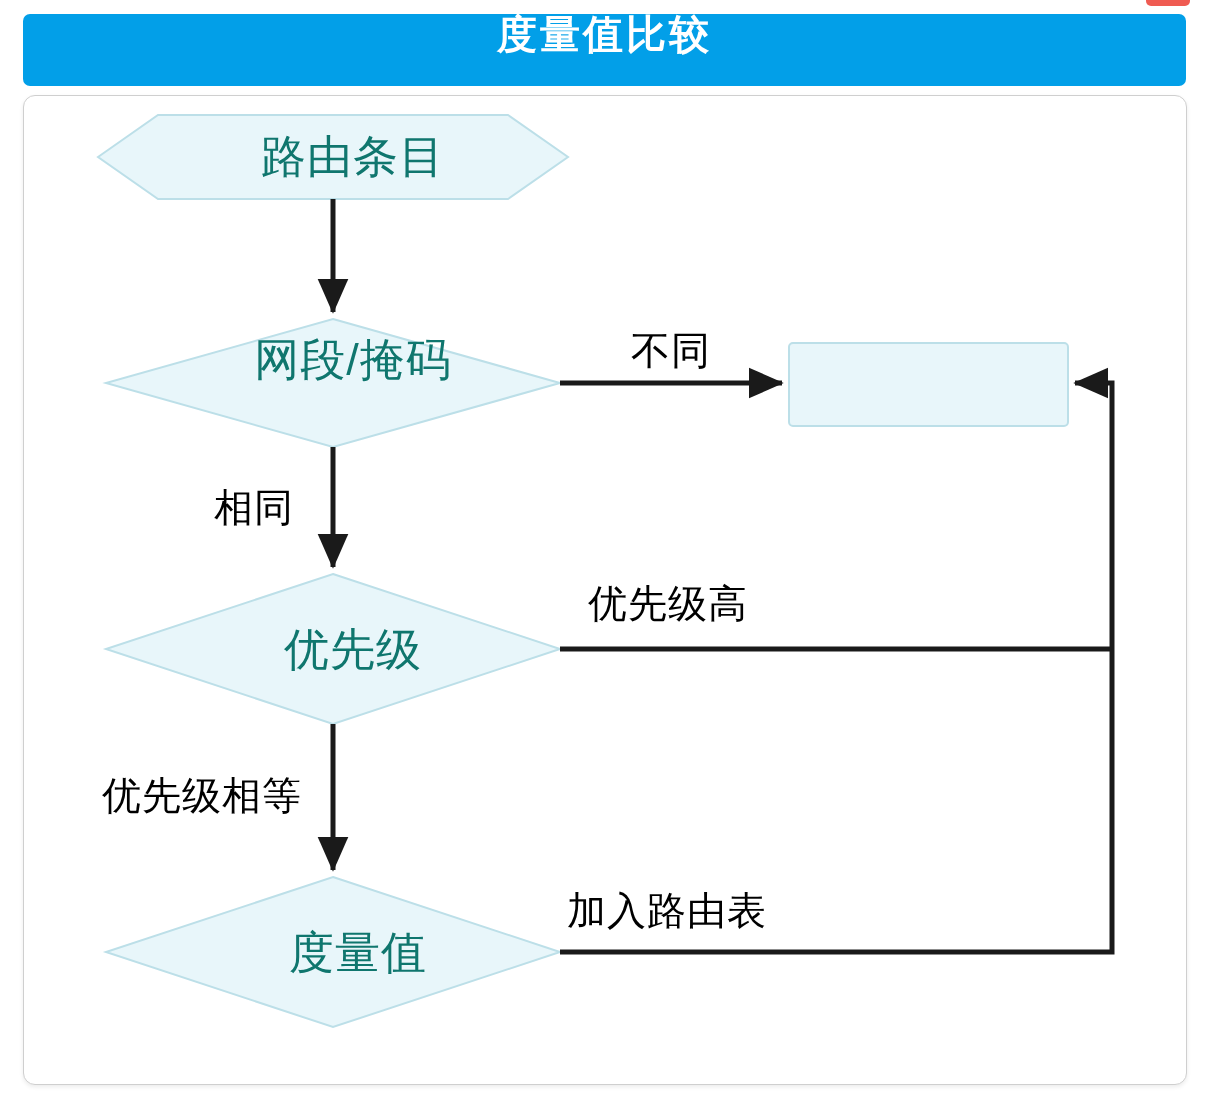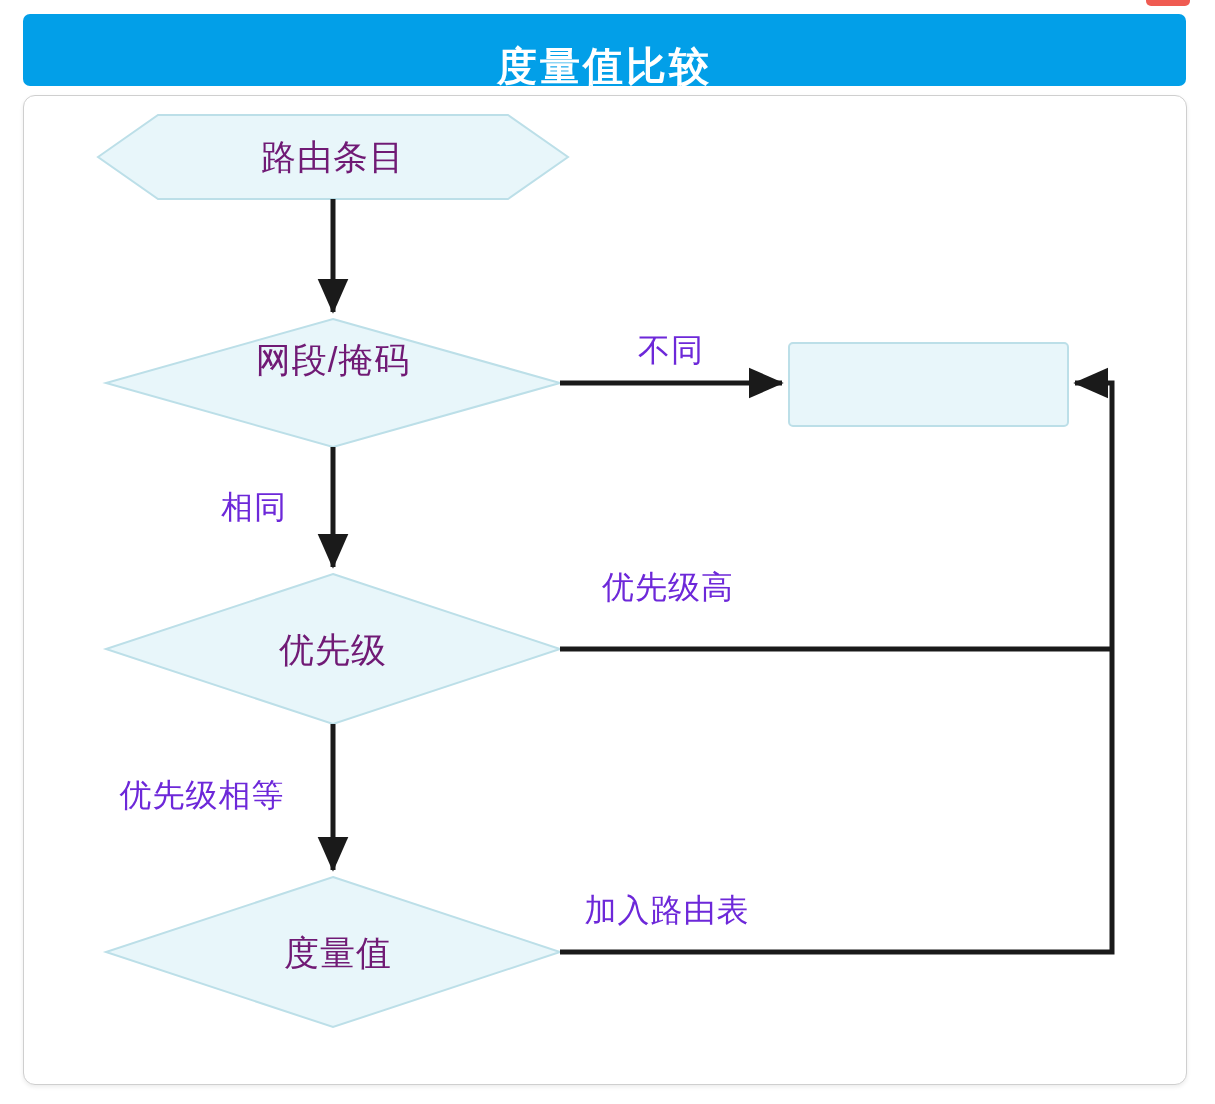--- a/index.html
+++ b/index.html
@@ -28,21 +28,21 @@
   
   #title-bar {
     position: absolute;
     left: 23px;
     top: 14px;
     width: 1163px;
     height: 72px;
     background: #029fe8;
     border-radius: 7px;
     display: flex;
-    align-items: flex-end;
+    align-items: flex-start;
     justify-content: center;
     box-sizing: border-box;
   }
   #title-text {
     color: #ffffff;
     font-size: 40px;
     font-weight: 600;
     letter-spacing: 3px;
     line-height: 1;
     white-space: nowrap;
@@ -63,31 +63,32 @@
   
   #flow-svg {
     position: absolute;
     left: 0;
     top: 0;
     width: 1215px;
     height: 1104px;
   }
   .node-label {
     position: absolute;
-    font-size: 35px;
-    color: #701a75;
+    font-size: 45px;
+    color: #0f766e;
     white-space: nowrap;
     transform: translate(-50%, -50%);
     letter-spacing: 1px;
     pointer-events: none;
+    margin-left: 20px;
   }
   .edge-label {
     position: absolute;
-    font-size: 32px;
-    color: #6d28d9;
+    font-size: 39px;
+    color: #000000;
     white-space: nowrap;
     transform: translate(-50%, -50%);
     letter-spacing: 1px;
     pointer-events: none;
   }
 </style>
 </head>
 <body>
 
 <div id="page">
@@ -130,17 +131,17 @@
     <polyline points="560,952 1112,952 1112,383 1075,383" fill="none" stroke="#1a1a1a" stroke-width="5" marker-end="url(#arrow)"></polyline>
   </svg>
 
   <div class="node-label" style="left:333px; top:157px;">路由条目</div>
   <div class="node-label" style="left:333px; top:360px;">网段/掩码</div>
   <div class="node-label" style="left:333px; top:650px;">优先级</div>
   <div class="node-label" style="left:338px; top:953px;">度量值</div>
 
   <div class="edge-label" style="left:671px; top:351px;">不同</div>
   <div class="edge-label" style="left:254px; top:508px;">相同</div>
-  <div class="edge-label" style="left:668px; top:588px;">优先级高</div>
+  <div class="edge-label" style="left:668px; top:604px;">优先级高</div>
   <div class="edge-label" style="left:202px; top:796px;">优先级相等</div>
   <div class="edge-label" style="left:667px; top:911px;">加入路由表</div>
 
 </div>
 
 </body></html>

